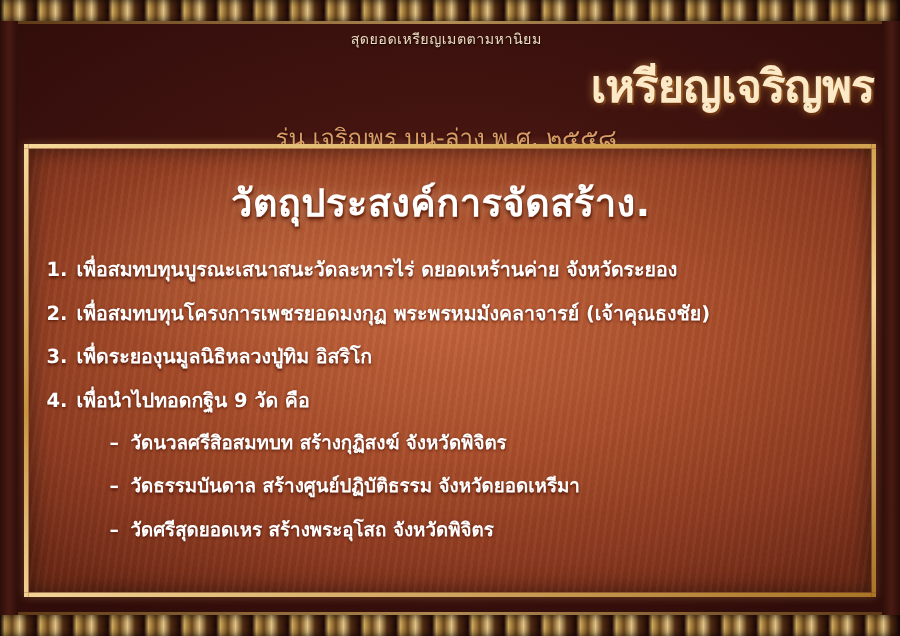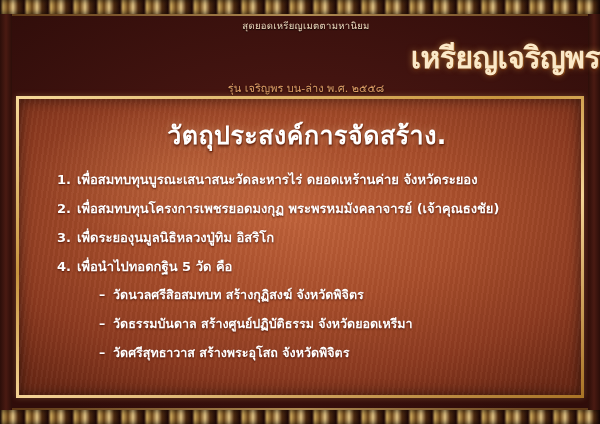--- a/index.html
+++ b/index.html
@@ -33,36 +33,36 @@
   .band-edge.t{top:14px;}
   .band-edge.b{bottom:14px;}
   .side{
     position:absolute;top:14px;bottom:14px;width:12px;
     background:linear-gradient(90deg,#2c0e09,#4a1a12,#2c0e09);
   }
   .side.l{left:0;} .side.r{right:0;}
 
   
   .header{
-    position:absolute;left:12px;right:0;top:16px;height:80px;
+    position:absolute;left:12px;right:17px;top:16px;height:80px;
     text-align:center;overflow:hidden;
   }
   .hdr-kicker{
     margin-top:2px;font-size:9.5px;letter-spacing:.3px;color:#f0dcc0;
     text-shadow:0 1px 1px rgba(0,0,0,.85);
   }
   .hdr-title{
     margin-top:1px;font-size:30px;font-weight:bold;letter-spacing:-.5px;
     color:#fbe9c8;
     text-shadow:0 0 6px rgba(255,190,90,.55), 0 2px 2px rgba(60,10,0,.95),
                 1px 1px 0 #8a4a16;
     text-align:right;
   }
   .hdr-sub{
-    margin-top:-2px;font-size:11px;color:#e7a86c;
+    margin-top:-2px;font-size:16px;color:#e7a86c;
     text-shadow:0 1px 2px rgba(0,0,0,.8);opacity:.92;
   }
   .hdr-name{
     margin-top:1px;font-size:14px;font-weight:bold;color:#f7e3bd;
     text-shadow:0 1px 2px rgba(50,10,0,.9), 0 0 5px rgba(255,170,60,.4);
   }
 
   
   .panel{
     position:absolute;left:16px;right:16px;top:96px;bottom:26px;
@@ -73,21 +73,21 @@
     box-shadow:0 0 14px rgba(0,0,0,.55) inset, 0 0 6px rgba(255,200,120,.25);
     overflow:hidden;
   }
   .panel-grain{
     position:absolute;inset:0;pointer-events:none;
     background:
       repeating-linear-gradient(98deg, rgba(255,255,255,.035) 0 2px, rgba(0,0,0,.035) 2px 5px),
       radial-gradient(ellipse 40% 35% at 30% 25%, rgba(255,180,120,.18), rgba(0,0,0,0) 70%);
     opacity:.85;
   }
-  .panel-inner{position:relative;padding:10px 14px 0 28px;height:100%;box-sizing:border-box;}
+  .panel-inner{position:relative;padding:10px 14px 0 2px;height:100%;box-sizing:border-box;}
 
   .panel-title{
     text-align:center;font-size:25px;font-weight:bold;color:#ffffff;
     letter-spacing:.5px;margin:6px 0 14px 0;
     text-shadow:0 2px 3px rgba(90,25,5,.95), 0 0 10px rgba(255,225,190,.35),
                 1px 1px 0 rgba(130,50,20,.9);
   }
 
   ol.items{list-style:none;margin:0;padding:0;}
   li.item{
@@ -142,35 +142,35 @@
         <li class="item">
           <span class="num">2.</span>
           <span class="txt">เพื่อสมทบทุนโครงการเพชรยอดมงกุฏ   พระพรหมมังคลาจารย์ (เจ้าคุณธงชัย)</span>
         </li>
         <li class="item">
           <span class="num">3.</span>
           <span class="txt">เพื่ดระยองุนมูลนิธิหลวงปู่ทิม   อิสริโก</span>
         </li>
         <li class="item">
           <span class="num">4.</span>
-          <span class="txt">เพื่อนำไปทอดกฐิน 5 วัด คือ</span>
+          <span class="txt">เพื่อนำไปทอดกฐิน 9 วัด คือ</span>
         </li>
       </ol>
 
       <ul class="sublist">
         <li class="subitem">
           <span class="dash">–</span>
           <span class="txt">วัดนวลศรีสิอสมทบท สร้างกุฏิสงฆ์  จังหวัดพิจิตร</span>
         </li>
         <li class="subitem">
           <span class="dash">–</span>
           <span class="txt">วัดธรรมบันดาล   สร้างศูนย์ปฏิบัติธรรม  จังหวัดยอดเหรีมา</span>
         </li>
         <li class="subitem">
           <span class="dash">–</span>
-          <span class="txt">วัดศรีสุทธาวาส   สร้างพระอุโสถ  จังหวัดพิจิตร</span>
+          <span class="txt">วัดศรีสุดยอดเหร   สร้างพระอุโสถ  จังหวัดพิจิตร</span>
         </li>
       </ul>
 
     </div>
   </div>
 
 </div>
 
 </body></html>

